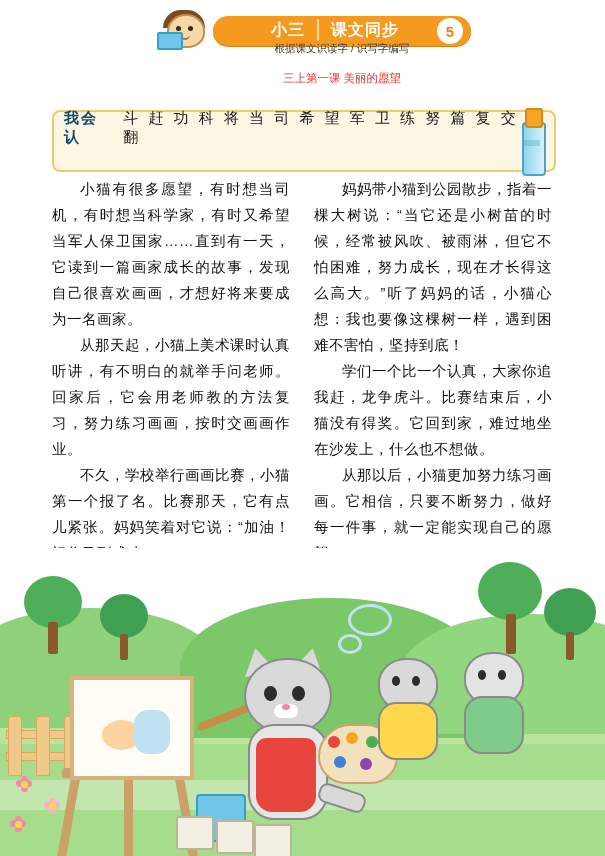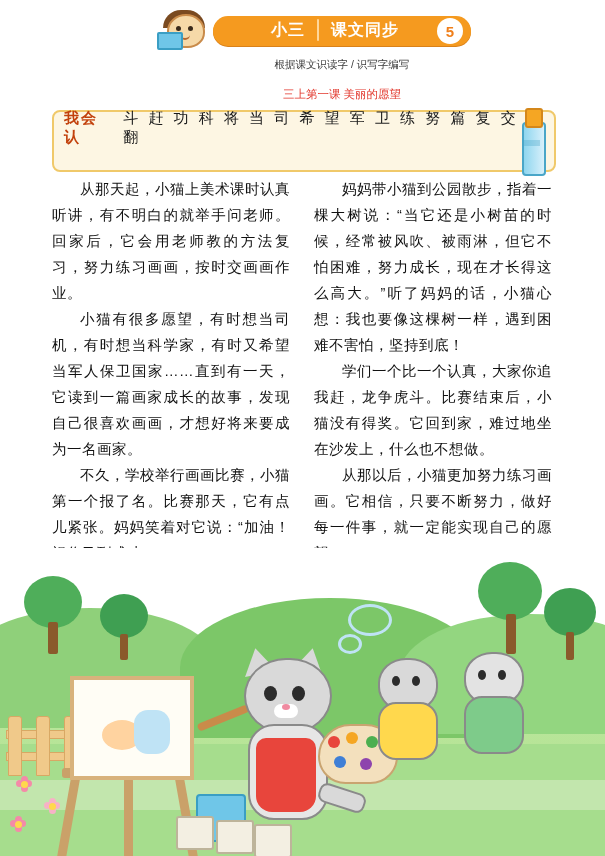--- a/index.html
+++ b/index.html
@@ -56,40 +56,40 @@
   .mascot .eye-l{left:19px;}
   .mascot .eye-r{left:31px;}
   .mascot .smile{
     position:absolute;left:23px;top:23px;width:10px;height:5px;
     border-bottom:2px solid #b5672f;border-radius:0 0 10px 10px;
   }
   .mascot .book{
     position:absolute;left:0px;top:22px;width:22px;height:14px;background:#6fc6e8;border:2px solid #3a9ec4;border-radius:2px;
   }
   .meta{
-    position:absolute;right:12px;top:46px;width:258px;text-align:center;
+    position:absolute;right:12px;top:30px;width:258px;text-align:center;
     color:#3a3a3a;font-size:10.5px;line-height:16px;
   }
   .meta .line2{color:#e2382d;font-size:11.5px;margin-top:14px;}
   .title{
     position:absolute;left:28px;top:24px;width:300px;
     color:#2e3fa3;font-size:34px;font-weight:bold;letter-spacing:4px;
     text-align:center;
     text-shadow:1px 1px 0 #cfd7f2;
   }
   
   .wordbox{
     position:absolute;left:52px;top:110px;width:500px;height:58px;
     background:#fdf6e3;border:2px solid #f0c96a;border-radius:8px;
   }
   .wordrow{position:absolute;left:10px;height:24px;display:flex;align-items:center;}
   .wordrow.r1{top:4px;}
   .wordrow.r2{top:29px;}
   .wordrow .tag{
-    color:#c2410c;font-size:15px;font-weight:bold;letter-spacing:2px;margin-right:10px;
+    color:#0c4a6e;font-size:15px;font-weight:bold;letter-spacing:2px;margin-right:10px;
   }
   .wordrow .chars{
     color:#1a1a1a;font-size:15px;letter-spacing:3px;
   }
   .tube{
     position:absolute;right:-2px;top:-6px;width:46px;height:70px;
   }
   .tube .body{
     position:absolute;left:12px;top:16px;width:20px;height:50px;border-radius:4px;
     background:linear-gradient(90deg,#8fd6ef,#d8f0fb);border:2px solid #4aa6c8;
@@ -236,22 +236,22 @@
     </div>
     <div class="tube">
       <div class="body"></div>
       <div class="stripe"></div>
       <div class="cap"></div>
     </div>
   </div>
 
   <div class="cols">
     <div class="col left">
+      <p>小猫有很多愿望，有时想当司机，有时想当科学家，有时又希望当军人保卫国家……直到有一天，它读到一篇画家成长的故事，发现自己很喜欢画画，才想好将来要成为一名画家。</p>
       <p>从那天起，小猫上美术课时认真听讲，有不明白的就举手问老师。回家后，它会用老师教的方法复习，努力练习画画，按时交画画作业。</p>
-      <p>小猫有很多愿望，有时想当司机，有时想当科学家，有时又希望当军人保卫国家……直到有一天，它读到一篇画家成长的故事，发现自己很喜欢画画，才想好将来要成为一名画家。</p>
       <p>不久，学校举行画画比赛，小猫第一个报了名。比赛那天，它有点儿紧张。妈妈笑着对它说：“加油！祝你马到成功！”</p>
       <p>比赛开始了，小猫翻开画本，认真地画了起来。比赛现场，同</p>
     </div>
     <div class="divider"></div>
     <div class="col right">
       <p>妈妈带小猫到公园散步，指着一棵大树说：“当它还是小树苗的时候，经常被风吹、被雨淋，但它不怕困难，努力成长，现在才长得这么高大。”听了妈妈的话，小猫心想：我也要像这棵树一样，遇到困难不害怕，坚持到底！</p>
       <p>学们一个比一个认真，大家你追我赶，龙争虎斗。比赛结束后，小猫没有得奖。它回到家，难过地坐在沙发上，什么也不想做。</p>
       <p>从那以后，小猫更加努力练习画画。它相信，只要不断努力，做好每一件事，就一定能实现自己的愿望！</p>
     </div>
   </div>

